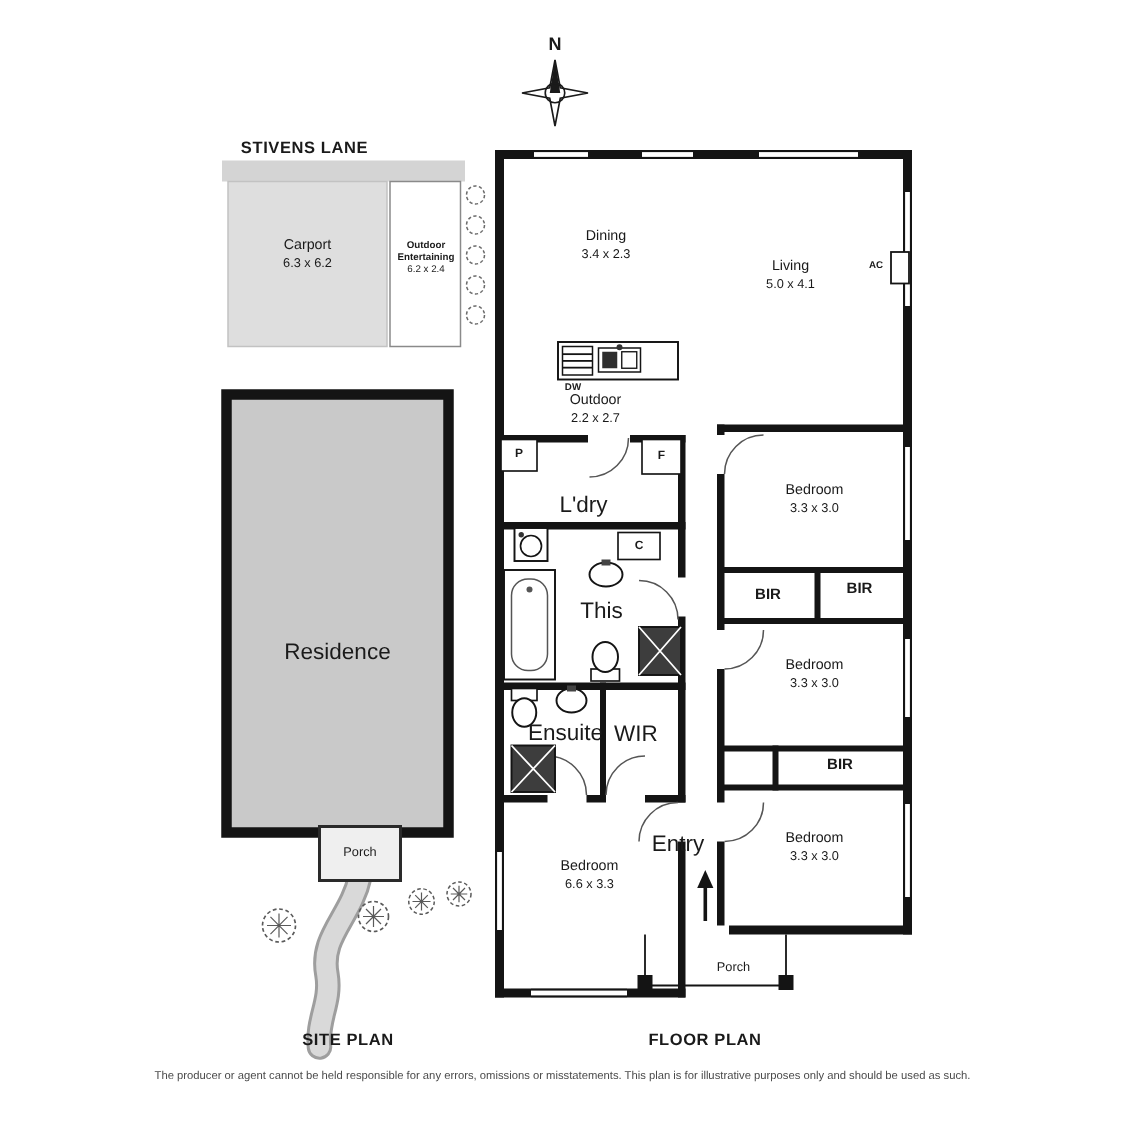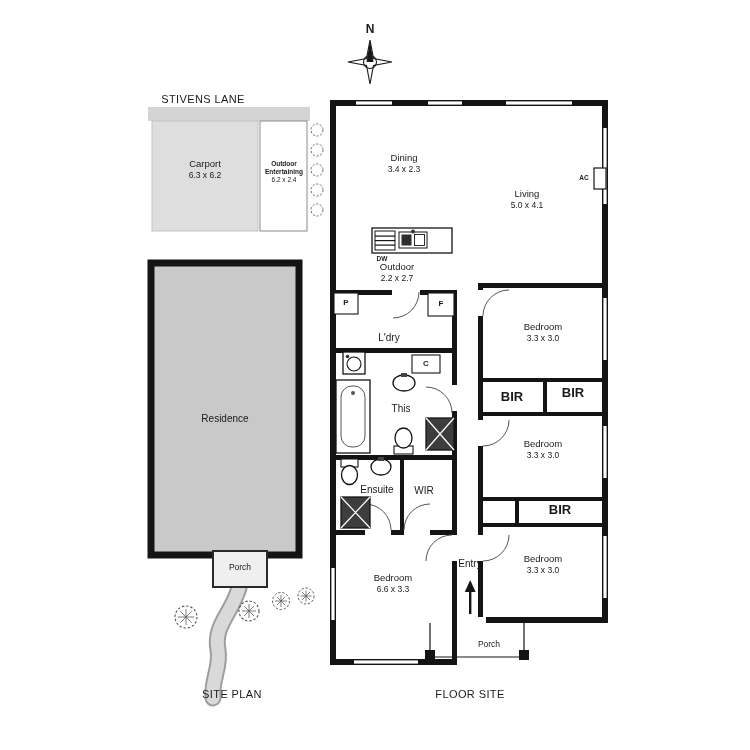--- a/index.html
+++ b/index.html
@@ -10,23 +10,23 @@
   .layer{position:absolute;left:0;top:0;}
   
   rect.wall{fill:var(--wall,#141414);}
   rect.ww{fill:#ffffff;}
   rect.wl{fill:var(--wall,#141414);}
   
   .lbl{position:absolute;transform:translate(-50%,-50%);white-space:nowrap;text-align:center;
        line-height:1.3;color:var(--label,#1a1a1a);}
   .lbl .rn{display:block;font-size:9.5px;}
   .lbl .rd{display:block;font-size:8.5px;}
-  .single{font-size:10px;}
-  .title{font-size:11px;font-weight:normal;letter-spacing:0.4px;}
-  .tiny{font-size:13px;font-weight:bold;}
+  .single{font-size:15px;}
+  .title{font-size:11px;font-weight:bold;letter-spacing:0.4px;}
+  .tiny{font-size:10px;font-weight:bold;}
   .pfc{font-size:8px;font-weight:bold;}
   .micro{font-size:6.5px;font-weight:bold;}
   .compassN{font-size:12px;font-weight:bold;}
   .wrap{white-space:normal;}
   .wrap .rn{font-size:6.5px;font-weight:bold;line-height:1.25;}
   .wrap .rd{font-size:6.5px;line-height:1.35;}
   #footer{position:absolute;left:0;top:712px;width:750px;text-align:center;
           font-size:7.5px;color:var(--muted,#4a4a4a);line-height:1.45;}
   #footer span{display:block;}
 </style>
@@ -223,30 +223,30 @@
   <div class="lbl" style="left:205px;top:170px">
     <span class="rn">Carport</span>
     <span class="rd">6.3 x 6.2</span>
   </div>
 
   <div class="lbl wrap" style="left:284px;top:173px;width:40px">
     <span class="rn">Outdoor Entertaining</span>
     <span class="rd">6.2 x 2.4</span>
   </div>
 
-  <div class="lbl single" style="left:225px;top:418px">Residence</div>
+  <div class="lbl single" style="left:225px;top:435px">Residence</div>
   <div class="lbl" style="left:240px;top:568px;font-size:8.5px">Porch</div>
   <div class="lbl title" style="left:232px;top:694px">SITE PLAN</div>
 
   <div class="lbl" style="left:404px;top:164px">
     <span class="rn">Dining</span>
     <span class="rd">3.4 x 2.3</span>
   </div>
 
-  <div class="lbl" style="left:527px;top:200px">
+  <div class="lbl" style="left:527px;top:184px">
     <span class="rn">Living</span>
     <span class="rd">5.0 x 4.1</span>
   </div>
 
   <div class="lbl" style="left:397px;top:273px">
     <span class="rn">Outdoor</span>
     <span class="rd">2.2 x 2.7</span>
   </div>
 
   <div class="lbl single" style="left:389px;top:337px">L'dry</div>
@@ -271,27 +271,28 @@
 
   <div class="lbl" style="left:543px;top:565px">
     <span class="rn">Bedroom</span>
     <span class="rd">3.3 x 3.0</span>
   </div>
 
   <div class="lbl tiny" style="left:512px;top:397px">BIR</div>
   <div class="lbl tiny" style="left:573px;top:393px">BIR</div>
   <div class="lbl tiny" style="left:560px;top:510px">BIR</div>
 
-  <div class="lbl single" style="left:470px;top:563px">Entry</div>
+  <div class="lbl single" style="left:452px;top:563px">Entry</div>
   <div class="lbl" style="left:489px;top:645px;font-size:8.5px">Porch</div>
 
   <div class="lbl micro" style="left:584px;top:178px">AC</div>
   <div class="lbl micro" style="left:382px;top:259px">DW</div>
   <div class="lbl pfc" style="left:346px;top:303px">P</div>
   <div class="lbl pfc" style="left:441px;top:304px">F</div>
   <div class="lbl pfc" style="left:426px;top:364px">C</div>
 
-  <div class="lbl title" style="left:470px;top:694px">FLOOR SITE</div>
+  <div class="lbl title" style="left:470px;top:694px">FLOOR PLAN</div>
 
   <div id="footer">
+    <span>The producer or agent cannot be held responsible for any errors, omissions or misstatements. This plan is for illustrative purposes only and should be used as such.</span>
   </div>
 
 </div>
 
 </body></html>

